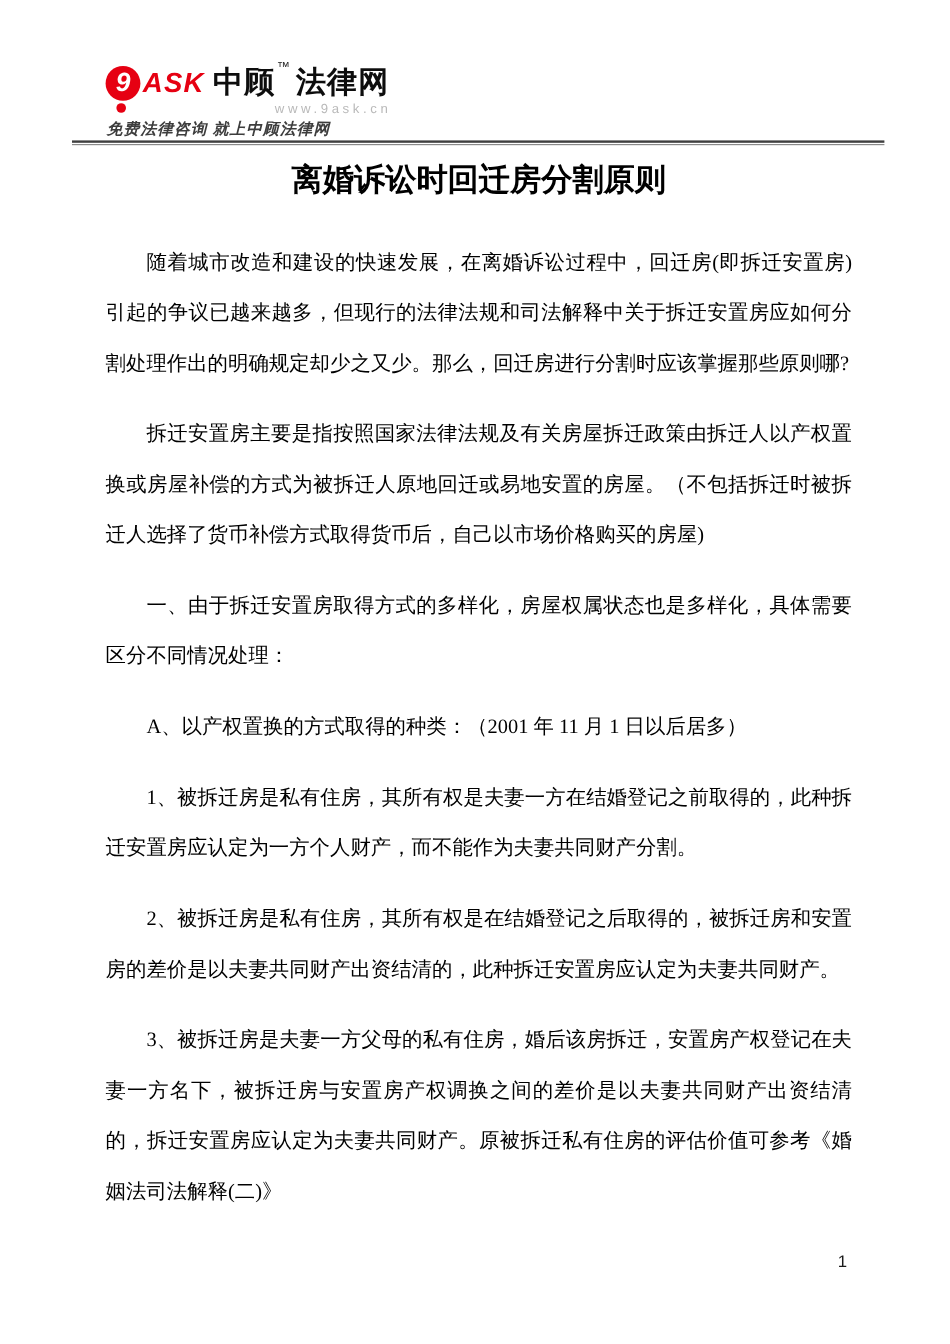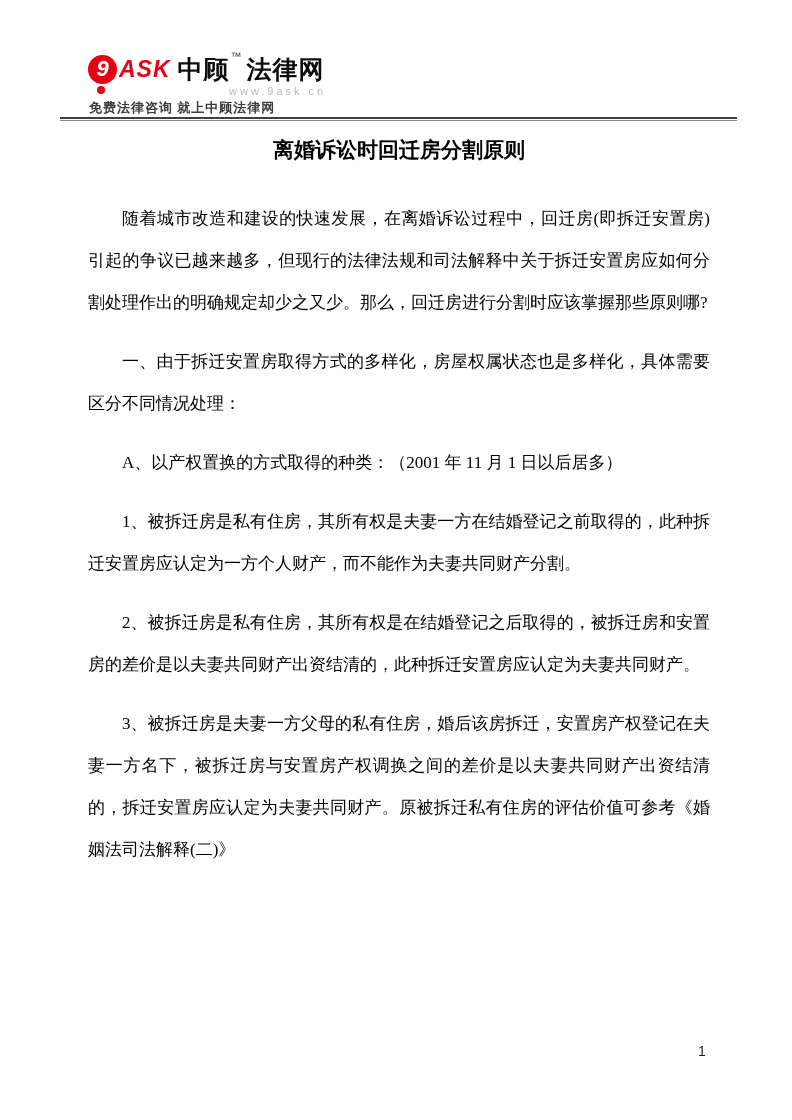--- a/index.html
+++ b/index.html
@@ -93,20 +93,21 @@
     font-family: "Liberation Sans", sans-serif;
   }
   .logo-tagline {
     position: absolute;
     left: 1px;
     top: 47px;
     font-size: 13px;
     font-weight: bold;
     color: #3d3d3d;
     letter-spacing: 1px;
+    font-style: italic;
   }
   .header-rule {
     position: absolute;
     left: 60px;
     top: 117px;
     width: 677px;
     height: 1px;
     border-top: 2px solid #3f3f3f;
     border-bottom: 1px solid #8a8a8a;
   }
@@ -114,21 +115,21 @@
   
   .doc {
     position: absolute;
     left: 88px;
     top: 130px;
     width: 622px;
   }
   .doc-title {
     margin: 0 0 28px 0;
     text-align: center;
-    font-size: 21px;
+    font-size: 26px;
     font-weight: bold;
     line-height: 40px;
     color: #000;
   }
   .doc p {
     margin: 0 0 17px 0;
     font-size: 17px;
     line-height: 42px;
     text-align: justify;
     text-indent: 2em;
@@ -163,20 +164,21 @@
     </div>
     <div class="logo-url">www.9ask.cn</div>
     <div class="logo-tagline">免费法律咨询 就上中顾法律网</div>
   </header>
 
   <div class="header-rule"></div>
 
   <main class="doc">
     <h1 class="doc-title">离婚诉讼时回迁房分割原则</h1>
     <p>随着城市改造和建设的快速发展，在离婚诉讼过程中，回迁房(即拆迁安置房)引起的争议已越来越多，但现行的法律法规和司法解释中关于拆迁安置房应如何分割处理作出的明确规定却少之又少。那么，回迁房进行分割时应该掌握那些原则哪?</p>
+    <p>拆迁安置房主要是指按照国家法律法规及有关房屋拆迁政策由拆迁人以产权置换或房屋补偿的方式为被拆迁人原地回迁或易地安置的房屋。（不包括拆迁时被拆迁人选择了货币补偿方式取得货币后，自己以市场价格购买的房屋)</p>
     <p>一、由于拆迁安置房取得方式的多样化，房屋权属状态也是多样化，具体需要区分不同情况处理：</p>
     <p>A、以产权置换的方式取得的种类：（2001 年 11 月 1 日以后居多）</p>
     <p>1、被拆迁房是私有住房，其所有权是夫妻一方在结婚登记之前取得的，此种拆迁安置房应认定为一方个人财产，而不能作为夫妻共同财产分割。</p>
     <p>2、被拆迁房是私有住房，其所有权是在结婚登记之后取得的，被拆迁房和安置房的差价是以夫妻共同财产出资结清的，此种拆迁安置房应认定为夫妻共同财产。</p>
     <p>3、被拆迁房是夫妻一方父母的私有住房，婚后该房拆迁，安置房产权登记在夫妻一方名下，被拆迁房与安置房产权调换之间的差价是以夫妻共同财产出资结清的，拆迁安置房应认定为夫妻共同财产。原被拆迁私有住房的评估价值可参考《婚姻法司法解释(二)》</p>
   </main>
 
   <div class="page-number">1</div>
 
 </div>

